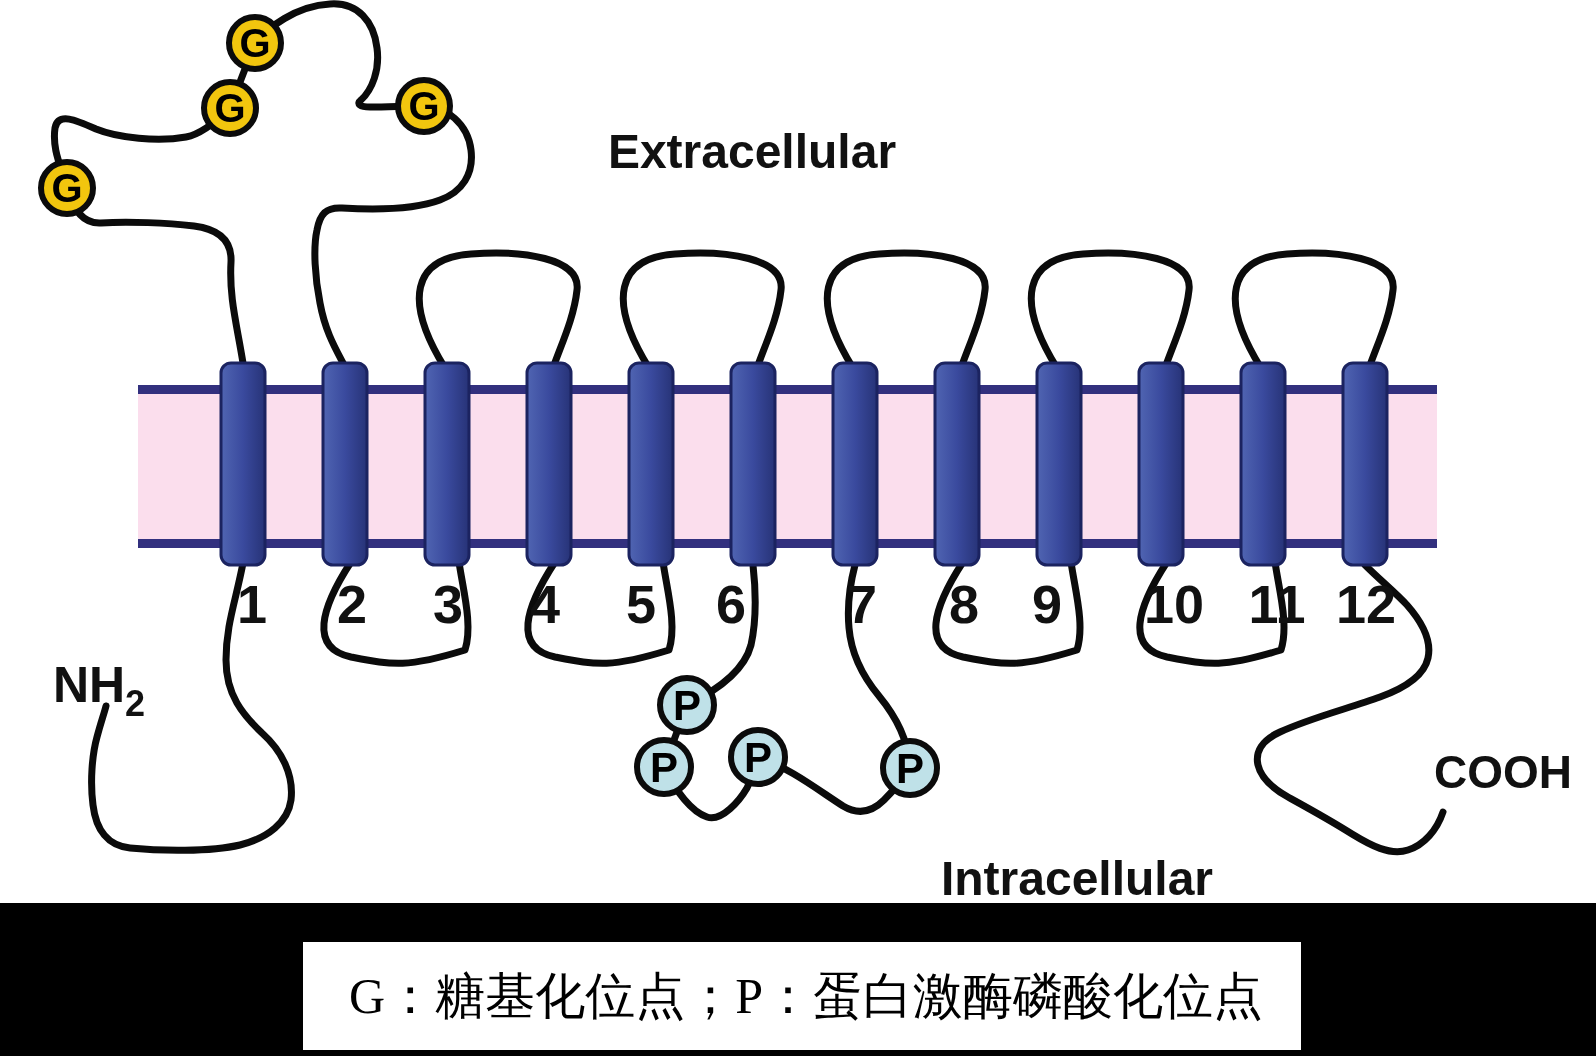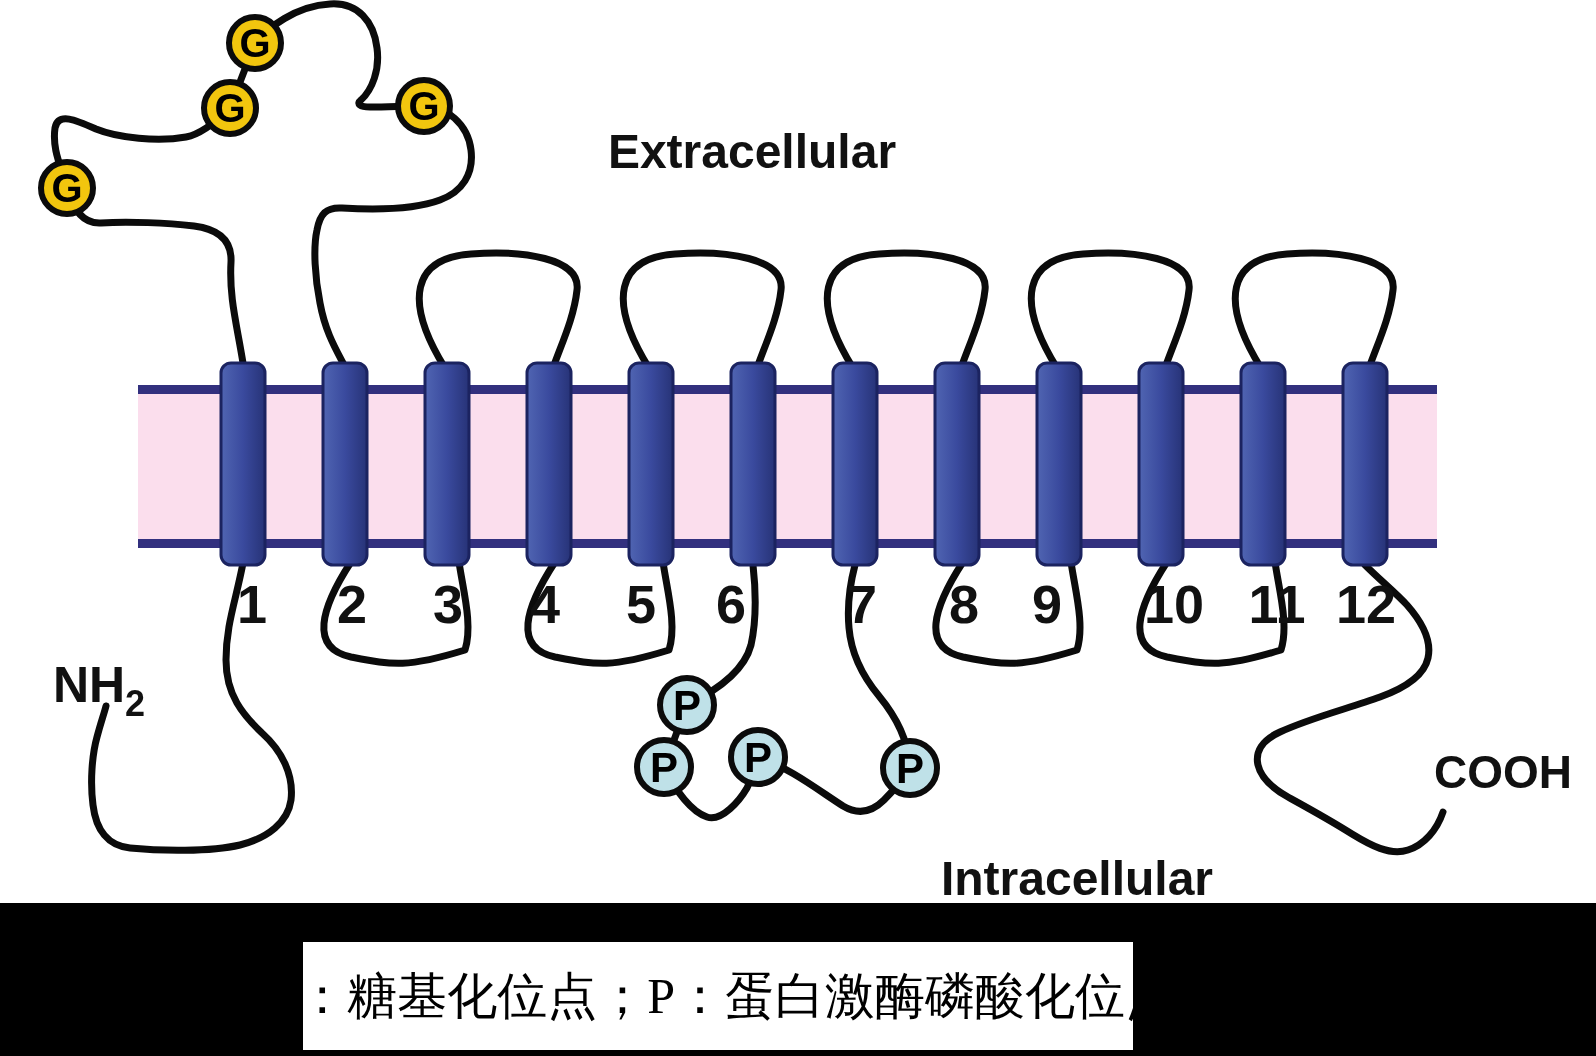--- a/index.html
+++ b/index.html
@@ -6,22 +6,22 @@
   .stage{
     position:relative;width:1596px;height:1056px;background:#ffffff;
     font-family:"Liberation Sans", sans-serif;overflow:hidden;
   }
   svg text{font-family:"Liberation Sans", sans-serif;}
   .legend-bar{
     position:absolute;left:0;top:903px;width:1596px;height:153px;
     background:#000000;
   }
   .legend-box{
-    position:absolute;left:303px;top:39px;width:830px;height:108px;
-    background:#ffffff;display:flex;align-items:center;justify-content:center;
+    position:absolute;left:303px;top:39px;width:990px;height:108px;
+    background:#ffffff;display:flex;align-items:center;justify-content:center;padding-left:8px;
   }
   .legend-text{
     font-family:"Liberation Serif","DejaVu Serif",serif;
     font-size:50px;color:#000000;white-space:nowrap;
   }
 </style>
 </head>
 <body>
 
 <div class="stage">

